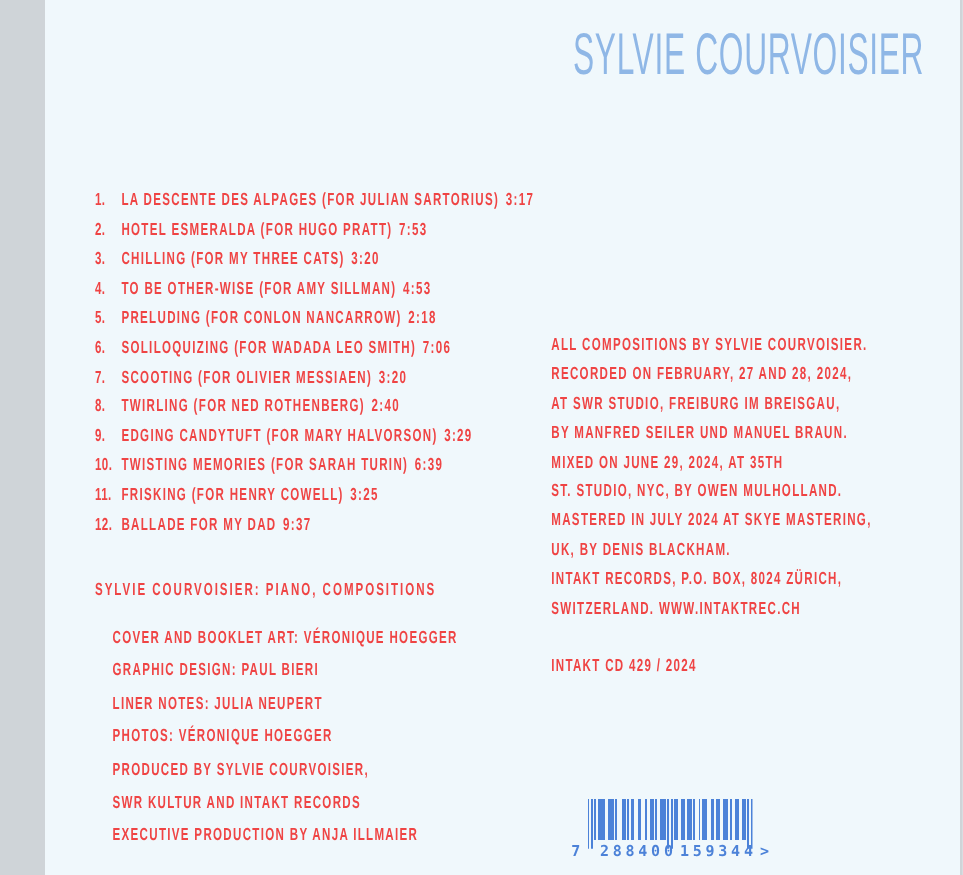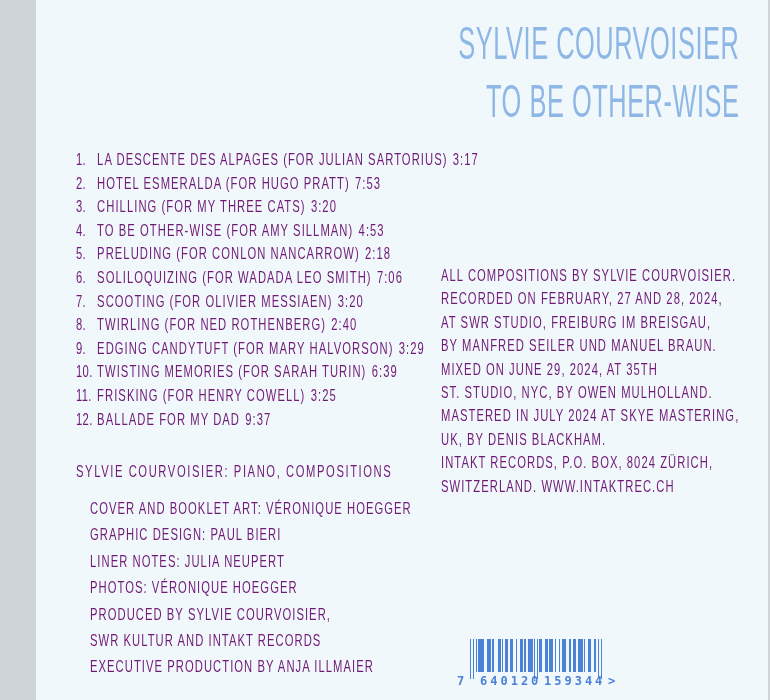--- a/index.html
+++ b/index.html
@@ -11,21 +11,21 @@
     -webkit-font-smoothing:antialiased;
   }
   
   .title-block{
     position:absolute;top:14px;right:29px;text-align:right;
     color:#8fb7e6;font-size:47px;font-weight:400;line-height:58px;
     white-space:nowrap;letter-spacing:1px;
   }
   .title-line span{display:inline-block;transform:scaleX(.54);transform-origin:100% 50%;}
   
-  .blue-text{color:#701a75;font-weight:normal;font-size:17px;}
+  .blue-text{color:#ef4444;font-weight:bold;font-size:14px;}
   .cond{white-space:nowrap;letter-spacing:1.6px;transform:scaleX(.66);transform-origin:0 50%;}
   
   .tracklist{position:absolute;left:40px;top:148px;line-height:23.6px;}
   .tnum{display:inline-block;width:32px;letter-spacing:.5px;}
   .ttime{margin-left:8px;}
   
   .personnel{position:absolute;left:40px;top:460px;line-height:23.6px;}
   .personnel .cond{letter-spacing:2.4px;}
   
   .credits{position:absolute;left:54px;top:496px;line-height:26.4px;}
@@ -44,21 +44,20 @@
   .bc-g2{position:absolute;left:87px;top:0;letter-spacing:3px;}
   .bc-tail{position:absolute;left:151px;top:0;}
 </style>
 </head>
 <body>
 
 <div class="cover">
 
   <div class="title-block">
     <div class="title-line"><span>SYLVIE COURVOISIER</span></div>
-    <div class="title-line"><span>TO BE OTHER-WISE</span></div>
   </div>
 
   <div class="tracklist blue-text">
     <div class="cond"><span class="tnum">1.</span><span>LA DESCENTE DES ALPAGES (FOR JULIAN SARTORIUS)</span><span class="ttime">3:17</span></div>
     <div class="cond"><span class="tnum">2.</span><span>HOTEL ESMERALDA (FOR HUGO PRATT)</span><span class="ttime">7:53</span></div>
     <div class="cond"><span class="tnum">3.</span><span>CHILLING (FOR MY THREE CATS)</span><span class="ttime">3:20</span></div>
     <div class="cond"><span class="tnum">4.</span><span>TO BE OTHER-WISE (FOR AMY SILLMAN)</span><span class="ttime">4:53</span></div>
     <div class="cond"><span class="tnum">5.</span><span>PRELUDING (FOR CONLON NANCARROW)</span><span class="ttime">2:18</span></div>
     <div class="cond"><span class="tnum">6.</span><span>SOLILOQUIZING (FOR WADADA LEO SMITH)</span><span class="ttime">7:06</span></div>
     <div class="cond"><span class="tnum">7.</span><span>SCOOTING (FOR OLIVIER MESSIAEN)</span><span class="ttime">3:20</span></div>
@@ -89,20 +88,23 @@
     <div class="cond">AT SWR STUDIO, FREIBURG IM BREISGAU,</div>
     <div class="cond">BY MANFRED SEILER UND MANUEL BRAUN.</div>
     <div class="cond">MIXED ON JUNE 29, 2024, AT 35TH</div>
     <div class="cond">ST. STUDIO, NYC, BY OWEN MULHOLLAND.</div>
     <div class="cond">MASTERED IN JULY 2024 AT SKYE MASTERING,</div>
     <div class="cond">UK, BY DENIS BLACKHAM.</div>
     <div class="cond">INTAKT RECORDS, P.O. BOX, 8024 ZÜRICH,</div>
     <div class="cond">SWITZERLAND. WWW.INTAKTREC.CH</div>
   </div>
 
+  <div class="catalog blue-text">
+    <div class="cond">INTAKT CD 429 / 2024</div>
+  </div>
 
   <div class="barcode">
     <svg viewBox="0 0 95 40" preserveAspectRatio="none" xmlns="http://www.w3.org/2000/svg">
         <rect x="0" y="0" width="1" height="40"></rect>
         <rect x="2" y="0" width="1" height="40"></rect>
         <rect x="4" y="0" width="1" height="33"></rect>
         <rect x="6" y="0" width="1" height="33"></rect>
         <rect x="7" y="0" width="1" height="33"></rect>
         <rect x="8" y="0" width="1" height="33"></rect>
         <rect x="9" y="0" width="1" height="33"></rect>
@@ -148,19 +150,19 @@
         <rect x="82" y="0" width="1" height="33"></rect>
         <rect x="85" y="0" width="1" height="33"></rect>
         <rect x="86" y="0" width="1" height="33"></rect>
         <rect x="89" y="0" width="1" height="33"></rect>
         <rect x="90" y="0" width="1" height="33"></rect>
         <rect x="92" y="0" width="1" height="40"></rect>
         <rect x="94" y="0" width="1" height="40"></rect>
       </svg>
     <div class="bc-digits">
       <span class="bc-lead">7</span>
-      <span class="bc-g1">640120</span>
+      <span class="bc-g1">288400</span>
       <span class="bc-g2">159344</span>
       <span class="bc-tail">&gt;</span>
     </div>
   </div>
 
 </div>
 
 </body></html>

